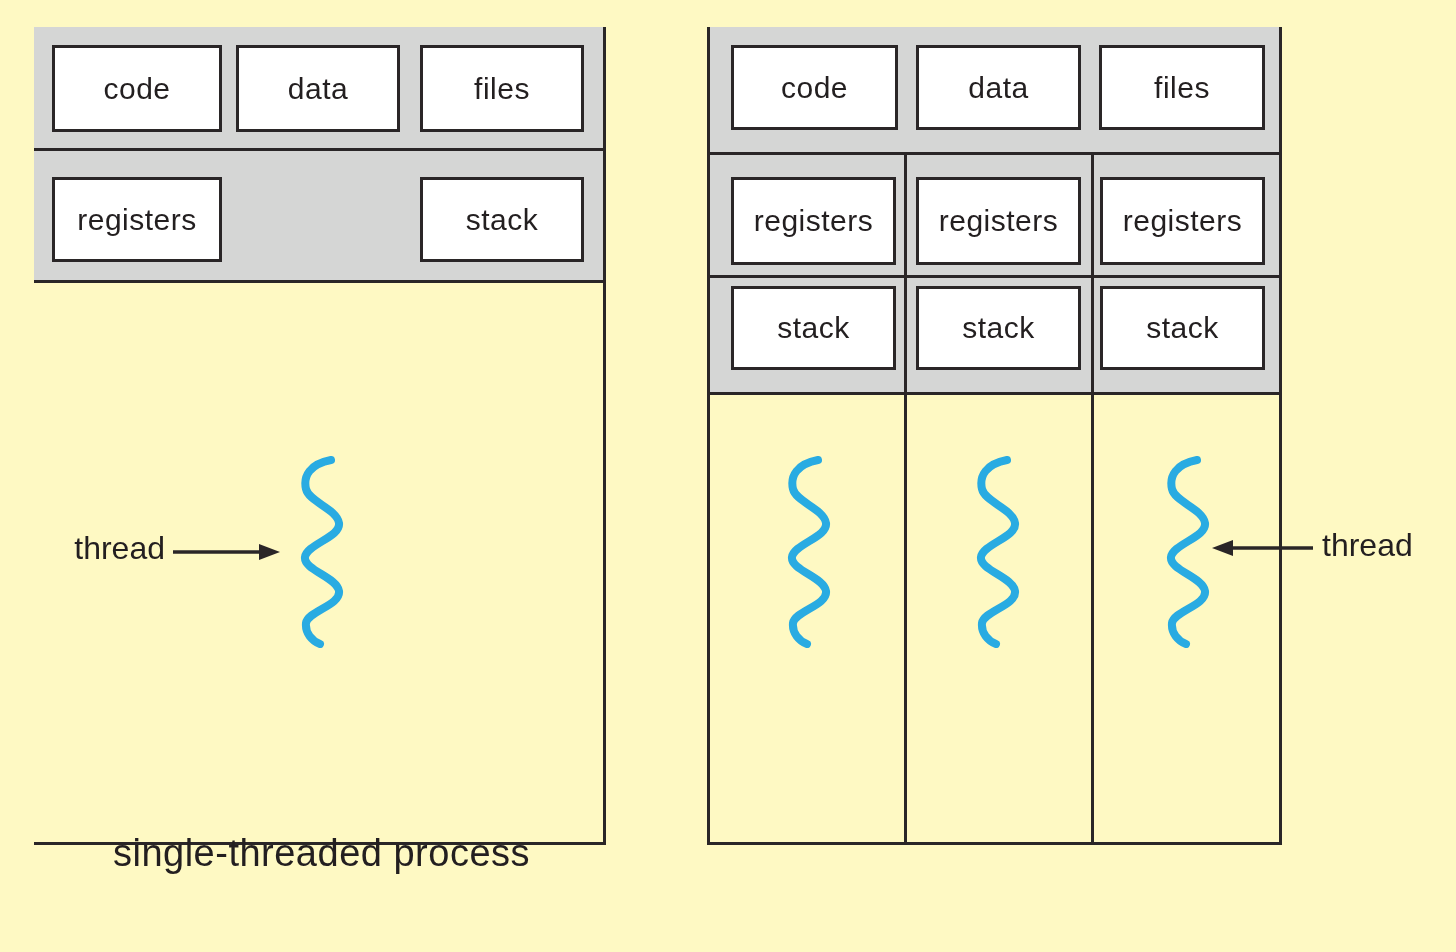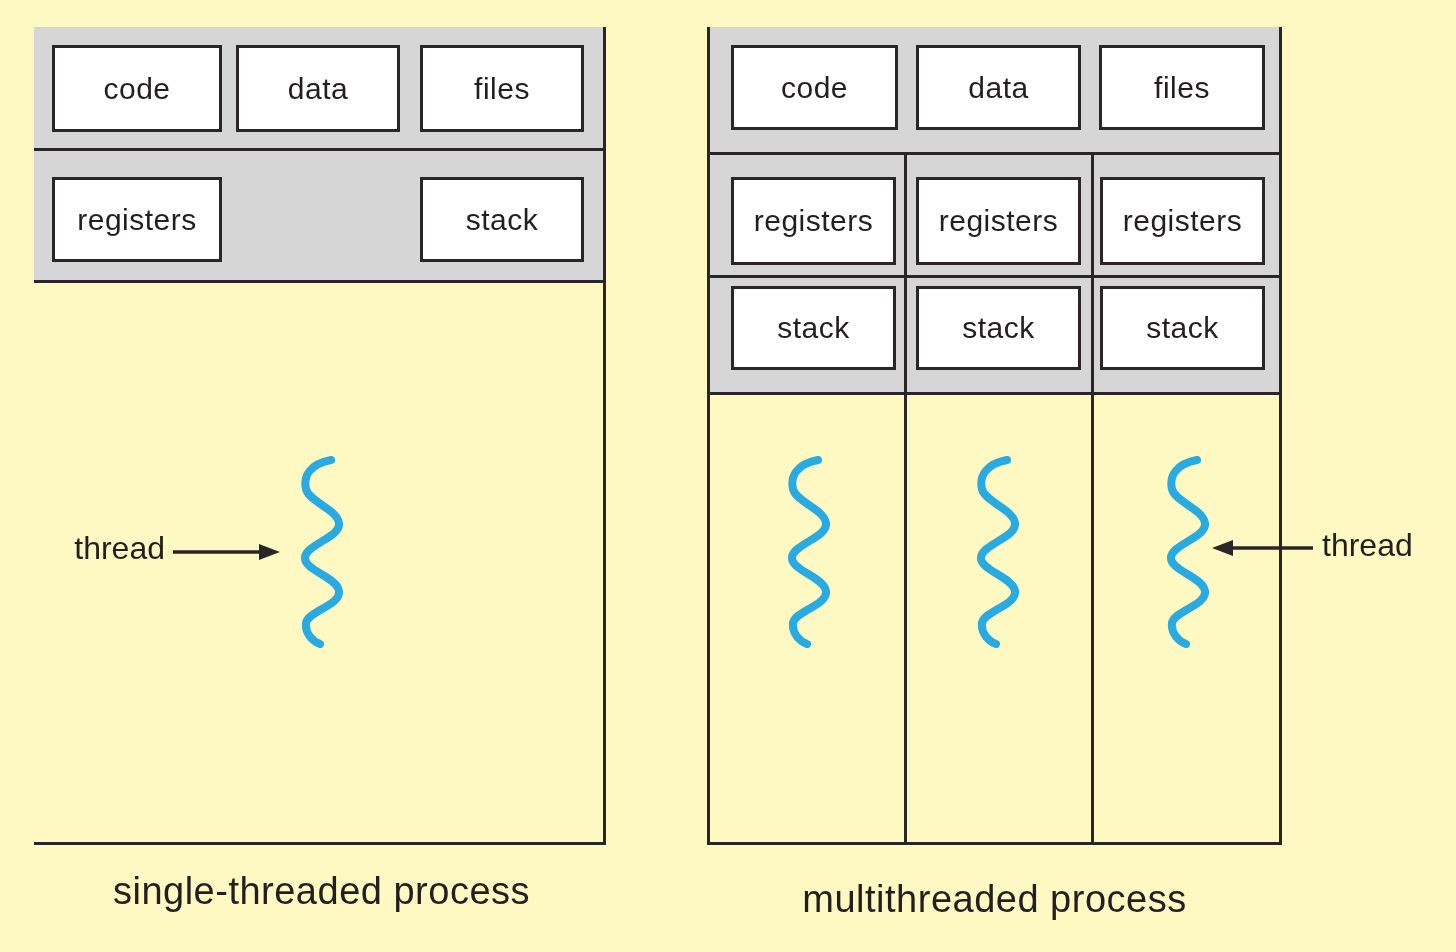--- a/index.html
+++ b/index.html
@@ -123,16 +123,15 @@
                C 9 115, 43 122, 45 136 C 47 150, 14 156, 12 168 C 11 178, 18 186, 26 189" fill="none" stroke="#29abe2" stroke-width="8" stroke-linecap="round"></path>
     </svg>
   </div>
 
   <svg class="svgabs" style="left:1210px;top:535px;" width="106" height="26" viewBox="0 0 106 26">
     <line x1="18" y1="13" x2="103" y2="13" stroke="#2a2627" stroke-width="3.5"></line>
     <polygon points="23,5 2,13 23,21" fill="#2a2627"></polygon>
   </svg>
   <div class="thread-label" style="left:1322px;top:527px;">thread</div>
 
-  <div class="caption" style="left:34px;top:870px;width:575px;">single-threaded process</div>
-  <div class="caption" style="left:707px;top:878px;width:575px;">multithreaded process</div>
+  <div class="caption" style="left:34px;top:832px;width:575px;">single-threaded process</div>
 
 </div>
 
 </body></html>

